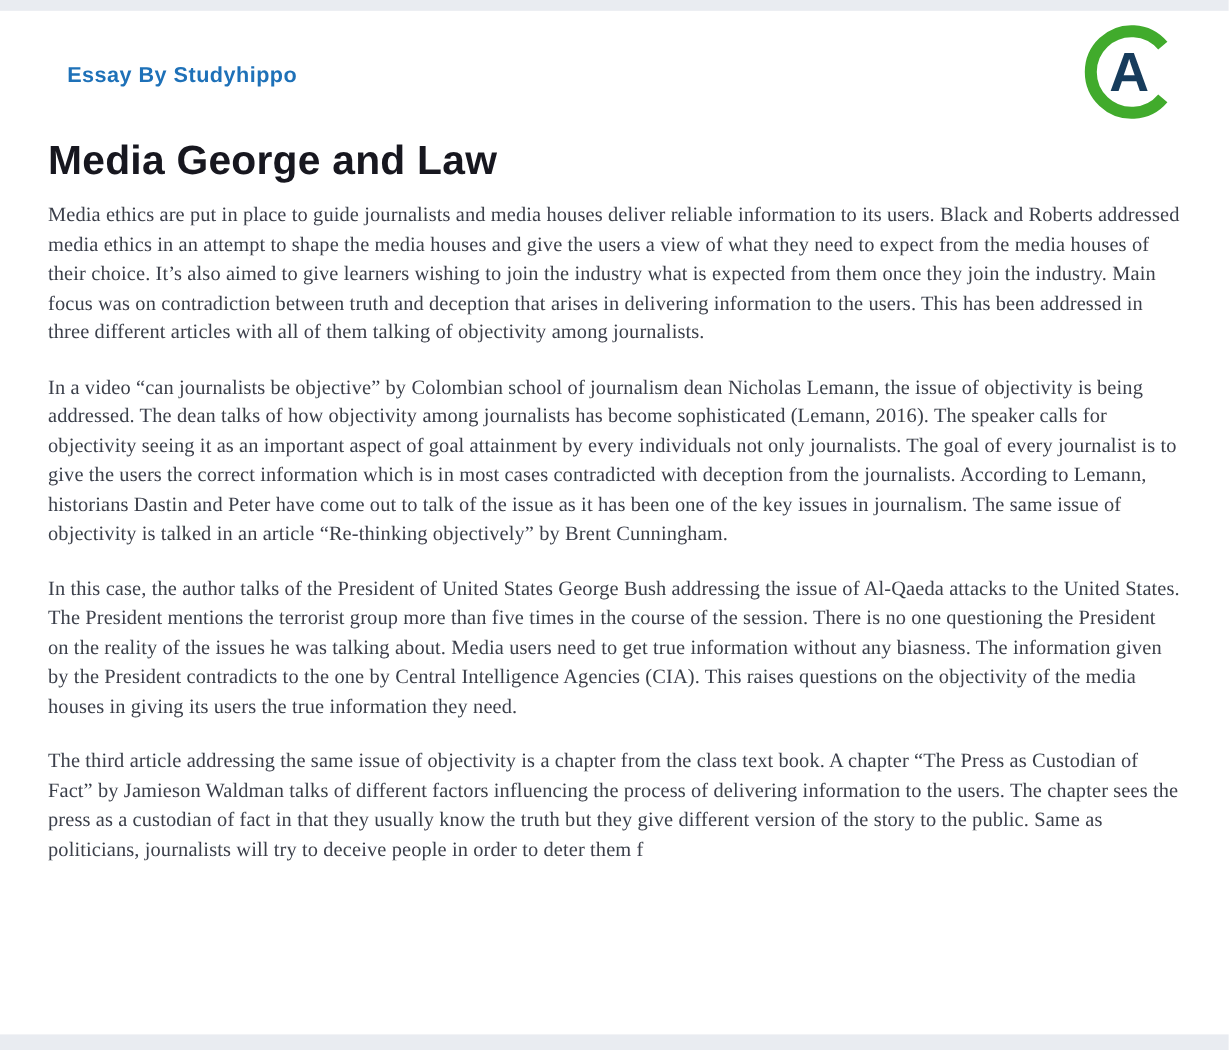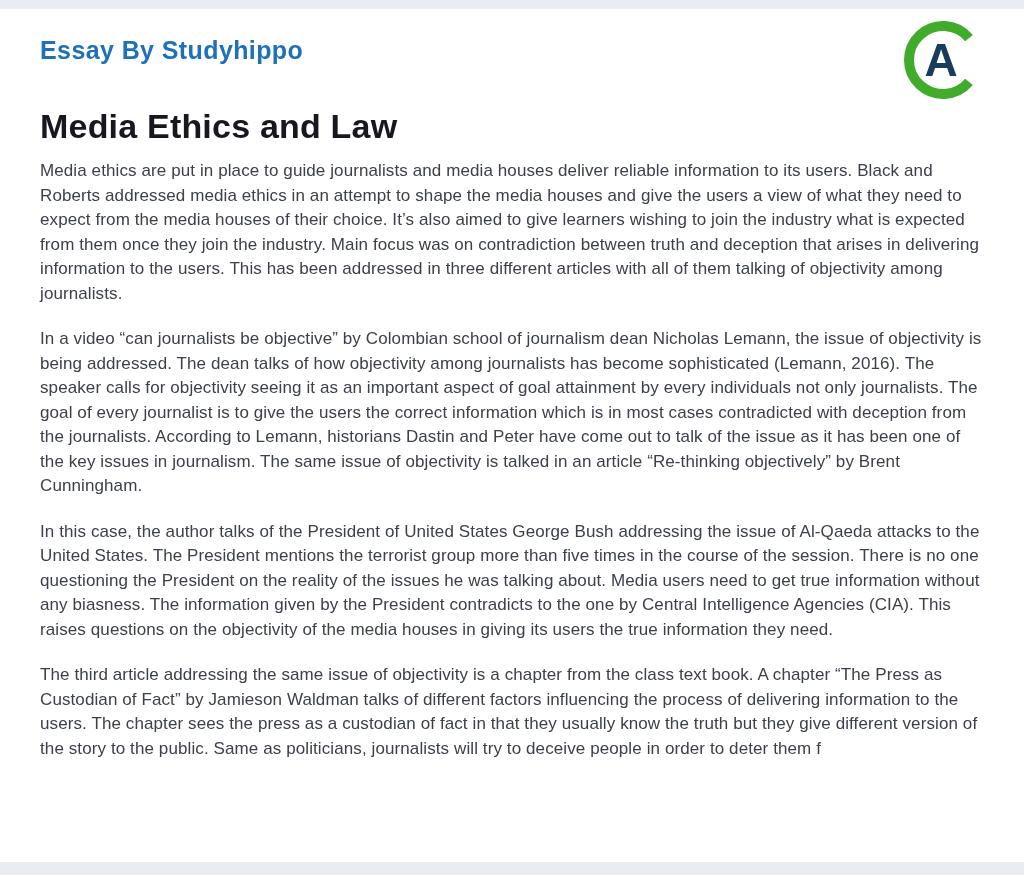--- a/index.html
+++ b/index.html
@@ -19,22 +19,22 @@
     background: var(--edge-strip, #e9ecf1);
   }
   .edge-strip.top { top: 0; height: 9px; }
   .edge-strip.bottom { bottom: 0; height: 13px; }
 
   .header {
     position: relative;
     padding: 36px 40px 0 40px;
   }
   .site-title {
-    margin: 0;
-    font-size: 25px;
+    margin: 16px;
+    font-size: 18px;
     font-weight: 700;
     color: var(--accent-blue, #1e71b8);
     letter-spacing: 0.4px;
   }
   .article-url {
     display: block;
     margin-top: 15px;
     font-size: 16.5px;
     color: var(--url-blue, #2478bc);
     text-decoration: none;
@@ -58,38 +58,39 @@
     font-weight: 700;
     color: var(--title-color, #17171f);
     letter-spacing: 0.2px;
   }
   .article p {
     margin: 0 0 21px 0;
     font-size: 17px;
     line-height: 24.5px;
     color: var(--body-text, #3c404b);
     letter-spacing: 0.1px;
+    font-family: Liberation Serif, serif;
   }
 </style>
 </head>
 <body>
 
 <div class="edge-strip top"></div>
 
 <header class="header">
   <h2 class="site-title">Essay By Studyhippo</h2>
   <div class="logo">
     <svg width="84" height="84" viewBox="0 0 84 84">
       <path d="M 68 20.1 A 34 34 0 1 0 68 63.9" fill="none" stroke-width="10" style="stroke: var(--logo-green, #41ab2c);"></path>
       <text x="40" y="58" text-anchor="middle" font-size="46" font-weight="bold" font-family="Liberation Sans, sans-serif" style="fill: var(--logo-navy, #173c5c);">A</text>
     </svg>
   </div>
 </header>
 
 <main class="article">
-  <h1 class="article-title">Media Ethics and Law</h1>
+  <h1 class="article-title">Media George and Law</h1>
   <p>Media ethics are put in place to guide journalists and media houses deliver reliable information to its users. Black and Roberts addressed media ethics in an attempt to shape the media houses and give the users a view of what they need to expect from the media houses of their choice. It’s also aimed to give learners wishing to join the industry what is expected from them once they join the industry. Main focus was on contradiction between truth and deception that arises in delivering information to the users. This has been addressed in three different articles with all of them talking of objectivity among journalists.</p>
   <p>In a video “can journalists be objective” by Colombian school of journalism dean Nicholas Lemann, the issue of objectivity is being addressed. The dean talks of how objectivity among journalists has become sophisticated (Lemann, 2016). The speaker calls for objectivity seeing it as an important aspect of goal attainment by every individuals not only journalists. The goal of every journalist is to give the users the correct information which is in most cases contradicted with deception from the journalists. According to Lemann, historians Dastin and Peter have come out to talk of the issue as it has been one of the key issues in journalism. The same issue of objectivity is talked in an article “Re-thinking objectively” by Brent Cunningham.</p>
   <p>In this case, the author talks of the President of United States George Bush addressing the issue of Al-Qaeda attacks to the United States. The President mentions the terrorist group more than five times in the course of the session. There is no one questioning the President on the reality of the issues he was talking about. Media users need to get true information without any biasness. The information given by the President contradicts to the one by Central Intelligence Agencies (CIA). This raises questions on the objectivity of the media houses in giving its users the true information they need.</p>
   <p>The third article addressing the same issue of objectivity is a chapter from the class text book. A chapter “The Press as Custodian of Fact” by Jamieson Waldman talks of different factors influencing the process of delivering information to the users. The chapter sees the press as a custodian of fact in that they usually know the truth but they give different version of the story to the public. Same as politicians, journalists will try to deceive people in order to deter them f</p>
 </main>
 
 <div class="edge-strip bottom"></div>
 
 </body></html>

